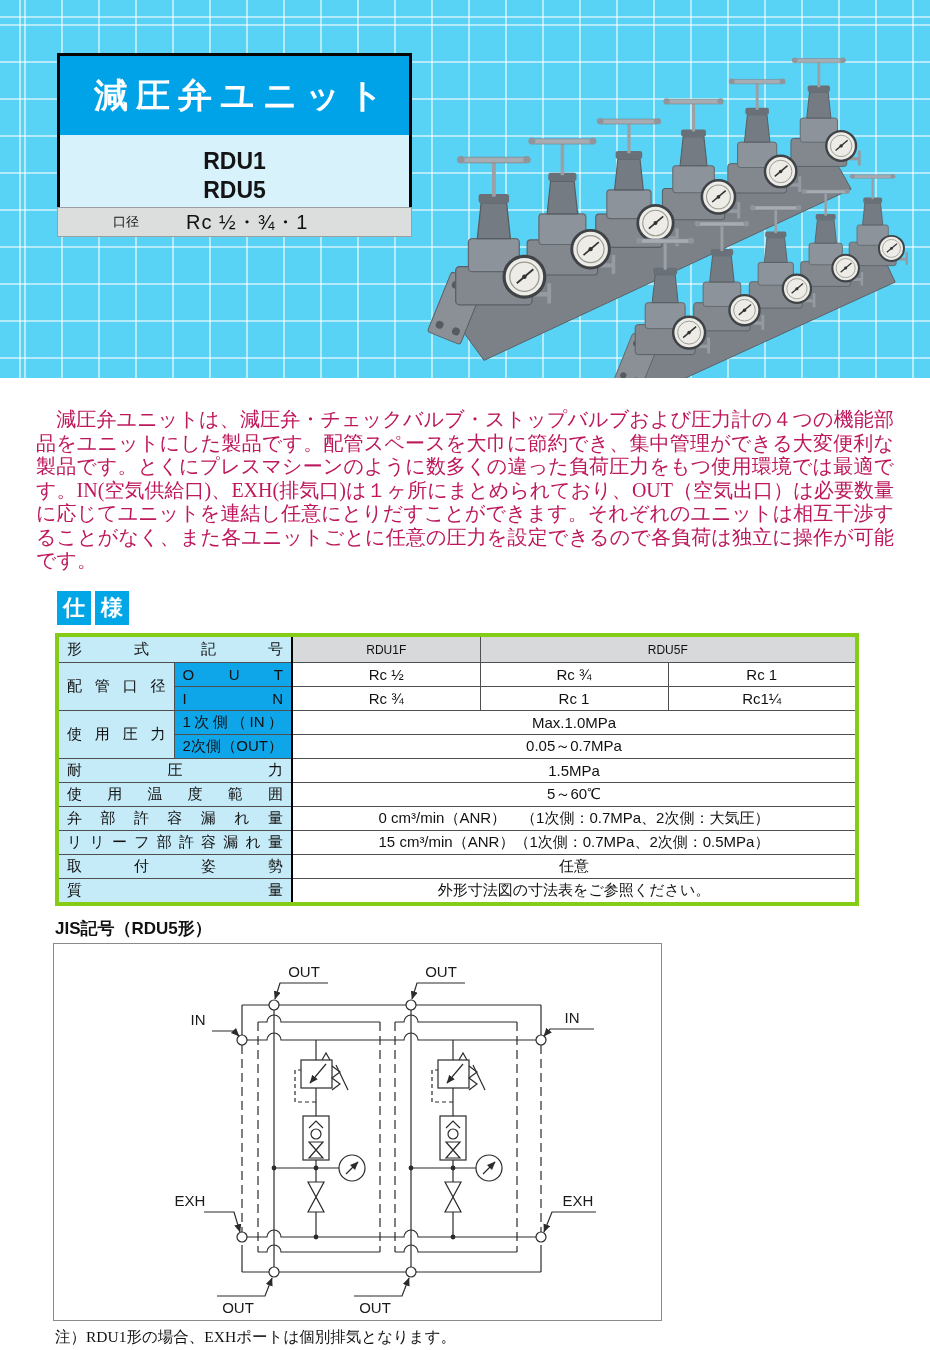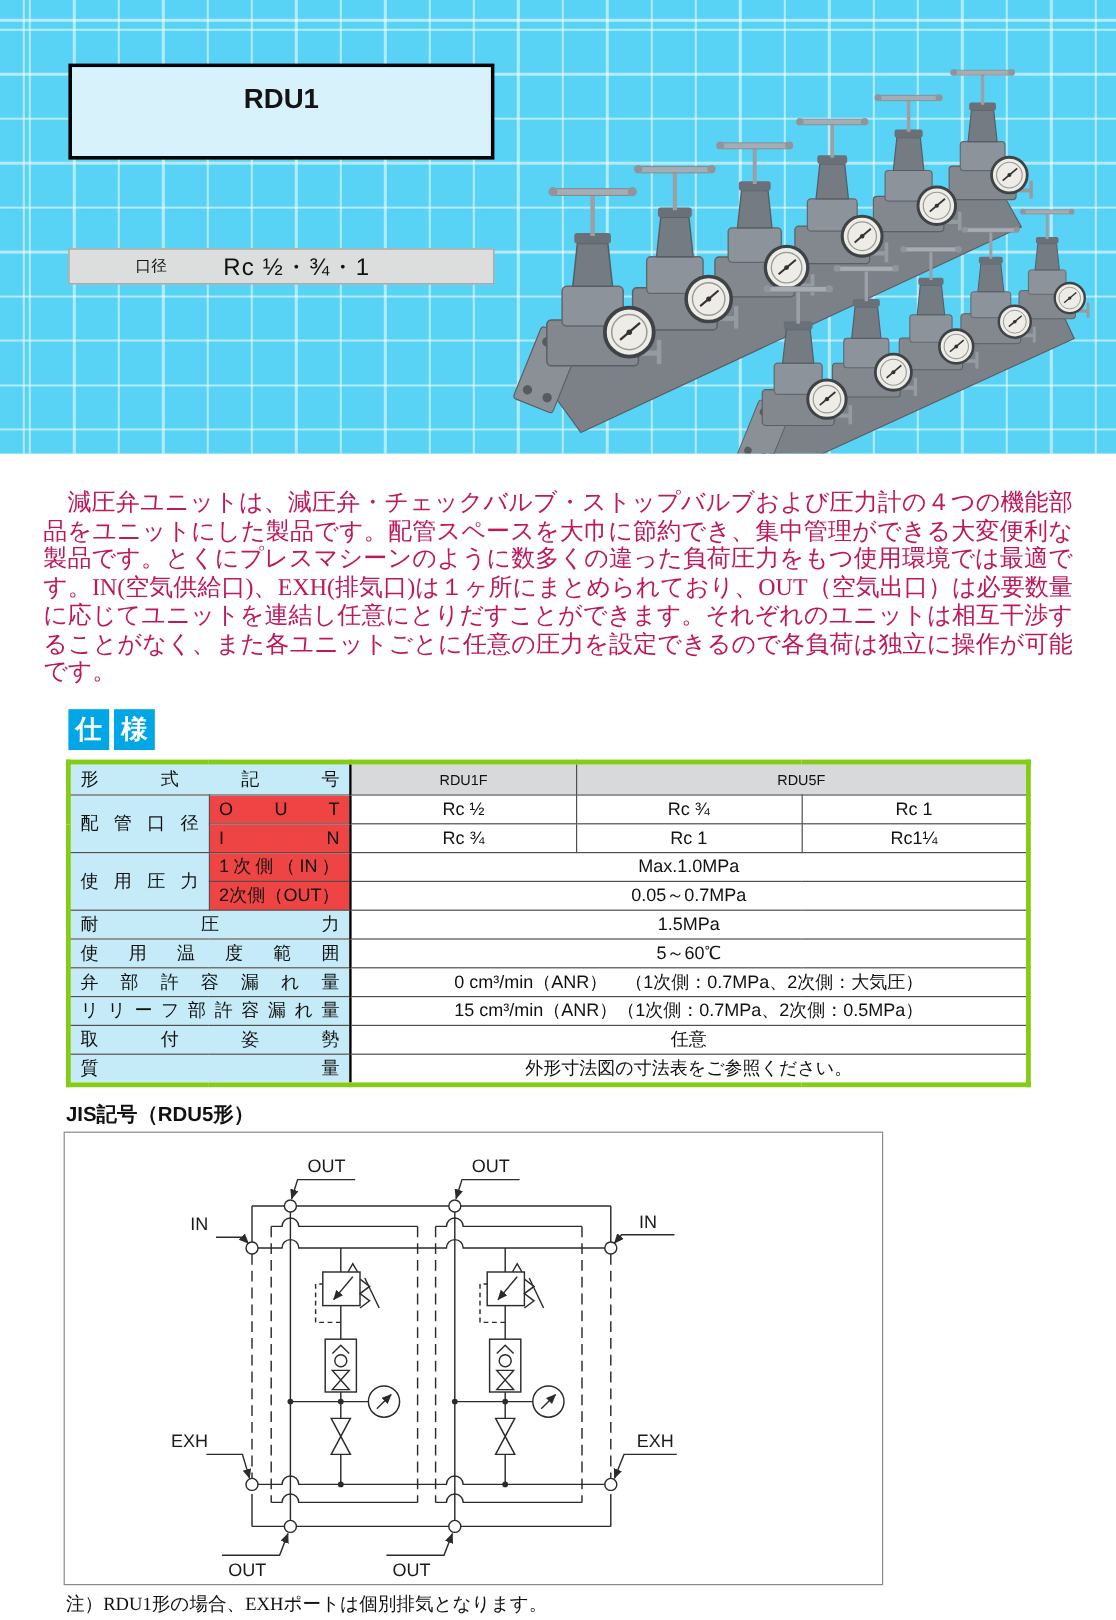--- a/index.html
+++ b/index.html
@@ -32,29 +32,29 @@
   .sq{width:34px;height:34px;background:#00a6e6;color:#fff;font-size:22px;font-weight:bold;
       display:flex;align-items:center;justify-content:center;}
 
   
   .spec-table{position:absolute;left:55px;top:633px;width:800px;border-collapse:collapse;
     table-layout:fixed;border:4px solid #84cc16;font-family:"Liberation Sans",sans-serif;}
   .spec-table td{border:1px solid #4f4f4f;font-size:15px;height:23px;padding:0 8px;
     white-space:nowrap;overflow:hidden;}
   .spec-table tr.hdr td{height:25px;}
   td.lab{background:#c6ebf8;text-align:justify;text-align-last:justify;}
-  td.subl{background:#ef4444;text-align:justify;text-align-last:justify;}
+  td.subl{background:#0ea5e9;text-align:justify;text-align-last:justify;}
   td.hd{background:#d8d9da;text-align:center;font-size:12px;}
   td.val{background:#fff;text-align:center;}
   td.sepR{border-right:2px solid #000;}
 
   
   .jis-title{position:absolute;left:55px;top:917px;font-size:17px;font-weight:bold;}
-  .jis-box{position:absolute;left:53px;top:943px;width:683px;height:378px;border:1px solid #8a8a8a;
-    box-sizing:border-box;background:#fff;}
+  .jis-box{position:absolute;left:53px;top:943px;width:609px;height:378px;border:1px solid #8a8a8a;
+    box-sizing:border-box;background:#fff;padding-left:32px;}
   .note{position:absolute;left:55px;top:1327px;font-family:"Liberation Serif",serif;font-size:15.5px;}
 </style>
 </head>
 <body>
 
 <div class="page">
 
   <div class="hero">
 
     <svg class="photo" viewBox="0 0 515 378" xmlns="http://www.w3.org/2000/svg">
@@ -102,22 +102,24 @@
           <use href="#fl"></use>
         </g>
       <use href="#vu" transform="translate(462,260) scale(0.8)"></use>
       <use href="#vu" transform="translate(414,281) scale(0.85)"></use>
       <use href="#vu" transform="translate(363,303) scale(0.9)"></use>
       <use href="#vu" transform="translate(308,326) scale(0.96)"></use>
       <use href="#vu" transform="translate(250,350) scale(1.02)"></use>
     </svg>
 
     <div class="title-box">
+      <div class="title-main">減圧弁ユニット</div>
       <div class="title-models">
         <div>RDU1</div>
+        <div>RDU5</div>
       </div>
     </div>
 
     <div class="bore-bar">
       <span class="bore-label">口径</span>
       <span class="bore-value">Rc ½・¾・1</span>
     </div>
   </div>
 
   <p class="intro">　減圧弁ユニットは、減圧弁・チェックバルブ・ストップバルブおよび圧力計の４つの機能部品をユニットにした製品です。配管スペースを大巾に節約でき、集中管理ができる大変便利な製品です。とくにプレスマシーンのように数多くの違った負荷圧力をもつ使用環境では最適です。IN(空気供給口)、EXH(排気口)は１ヶ所にまとめられており、OUT（空気出口）は必要数量に応じてユニットを連結し任意にとりだすことができます。それぞれのユニットは相互干渉することがなく、また各ユニットごとに任意の圧力を設定できるので各負荷は独立に操作が可能です。</p>

